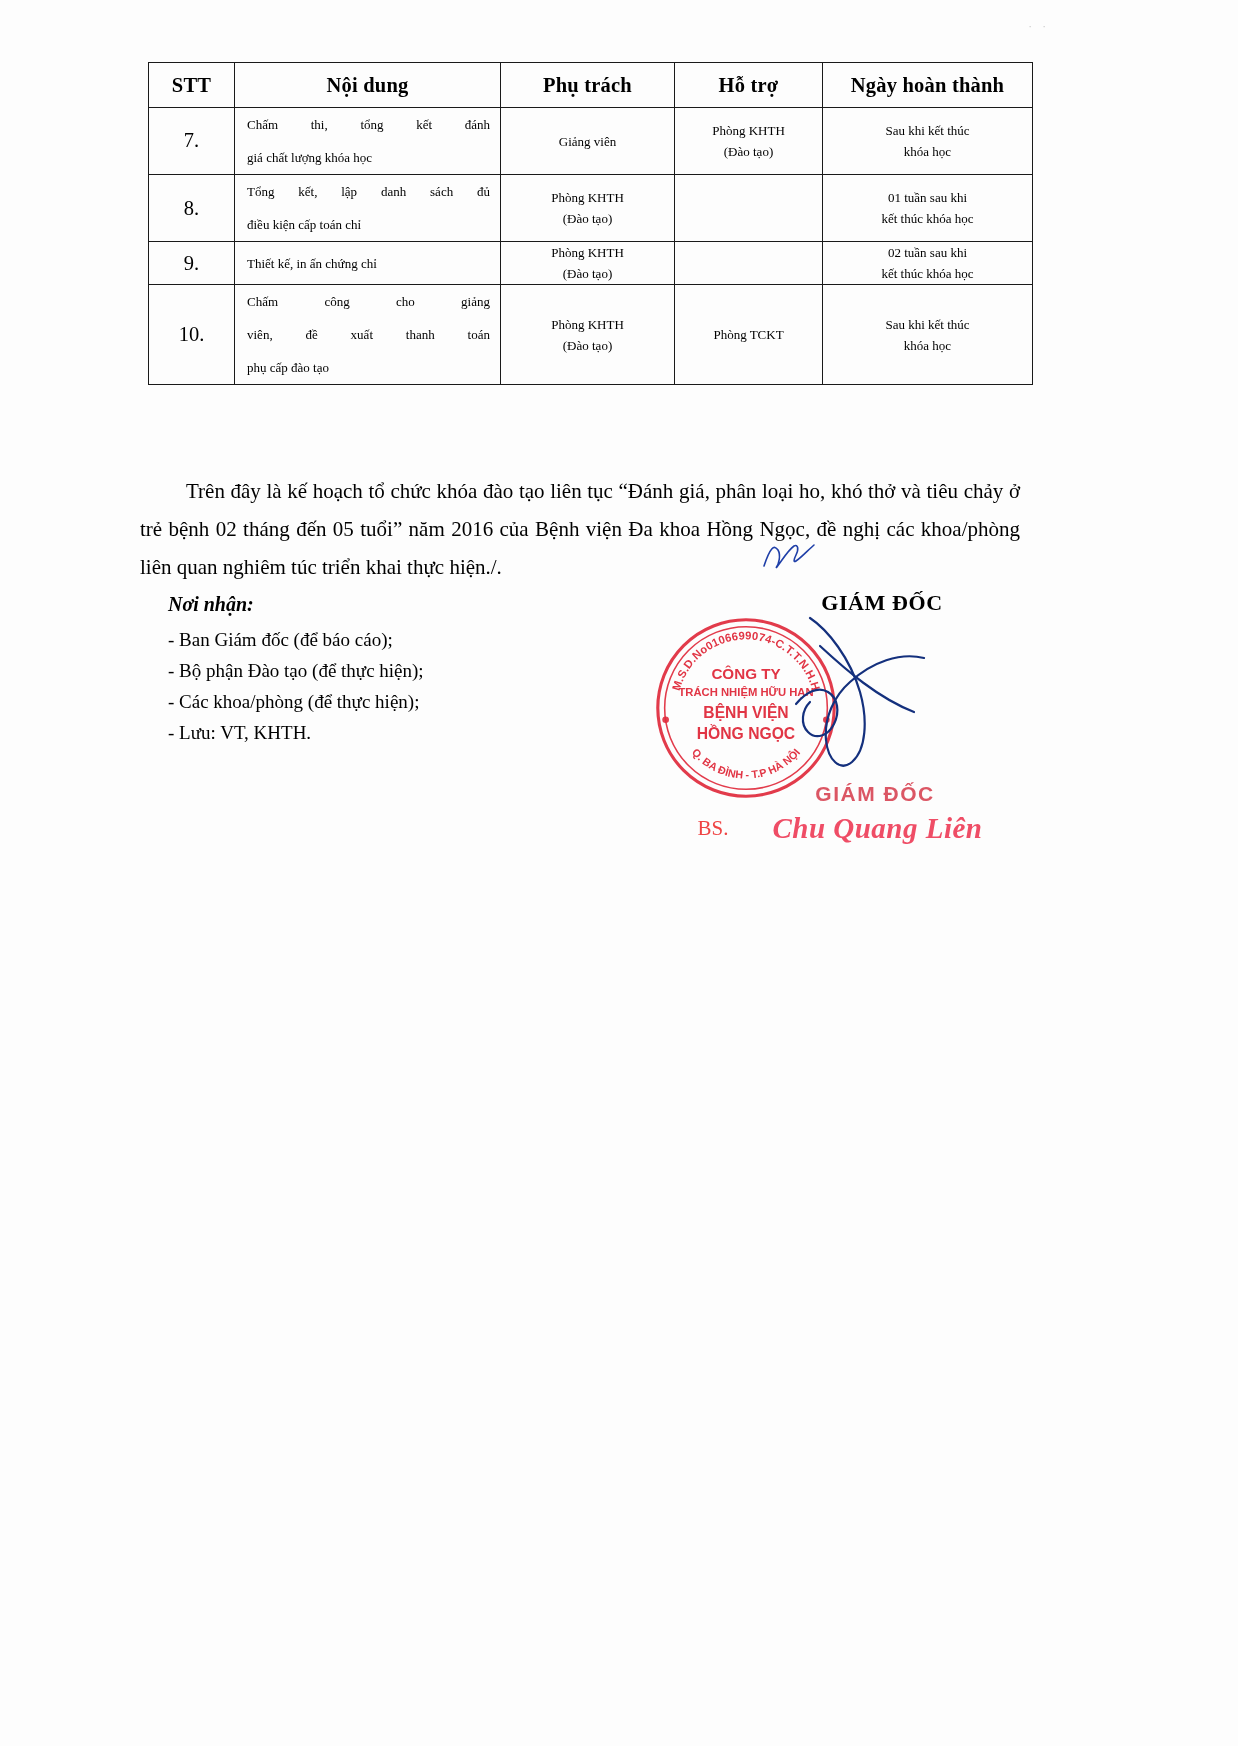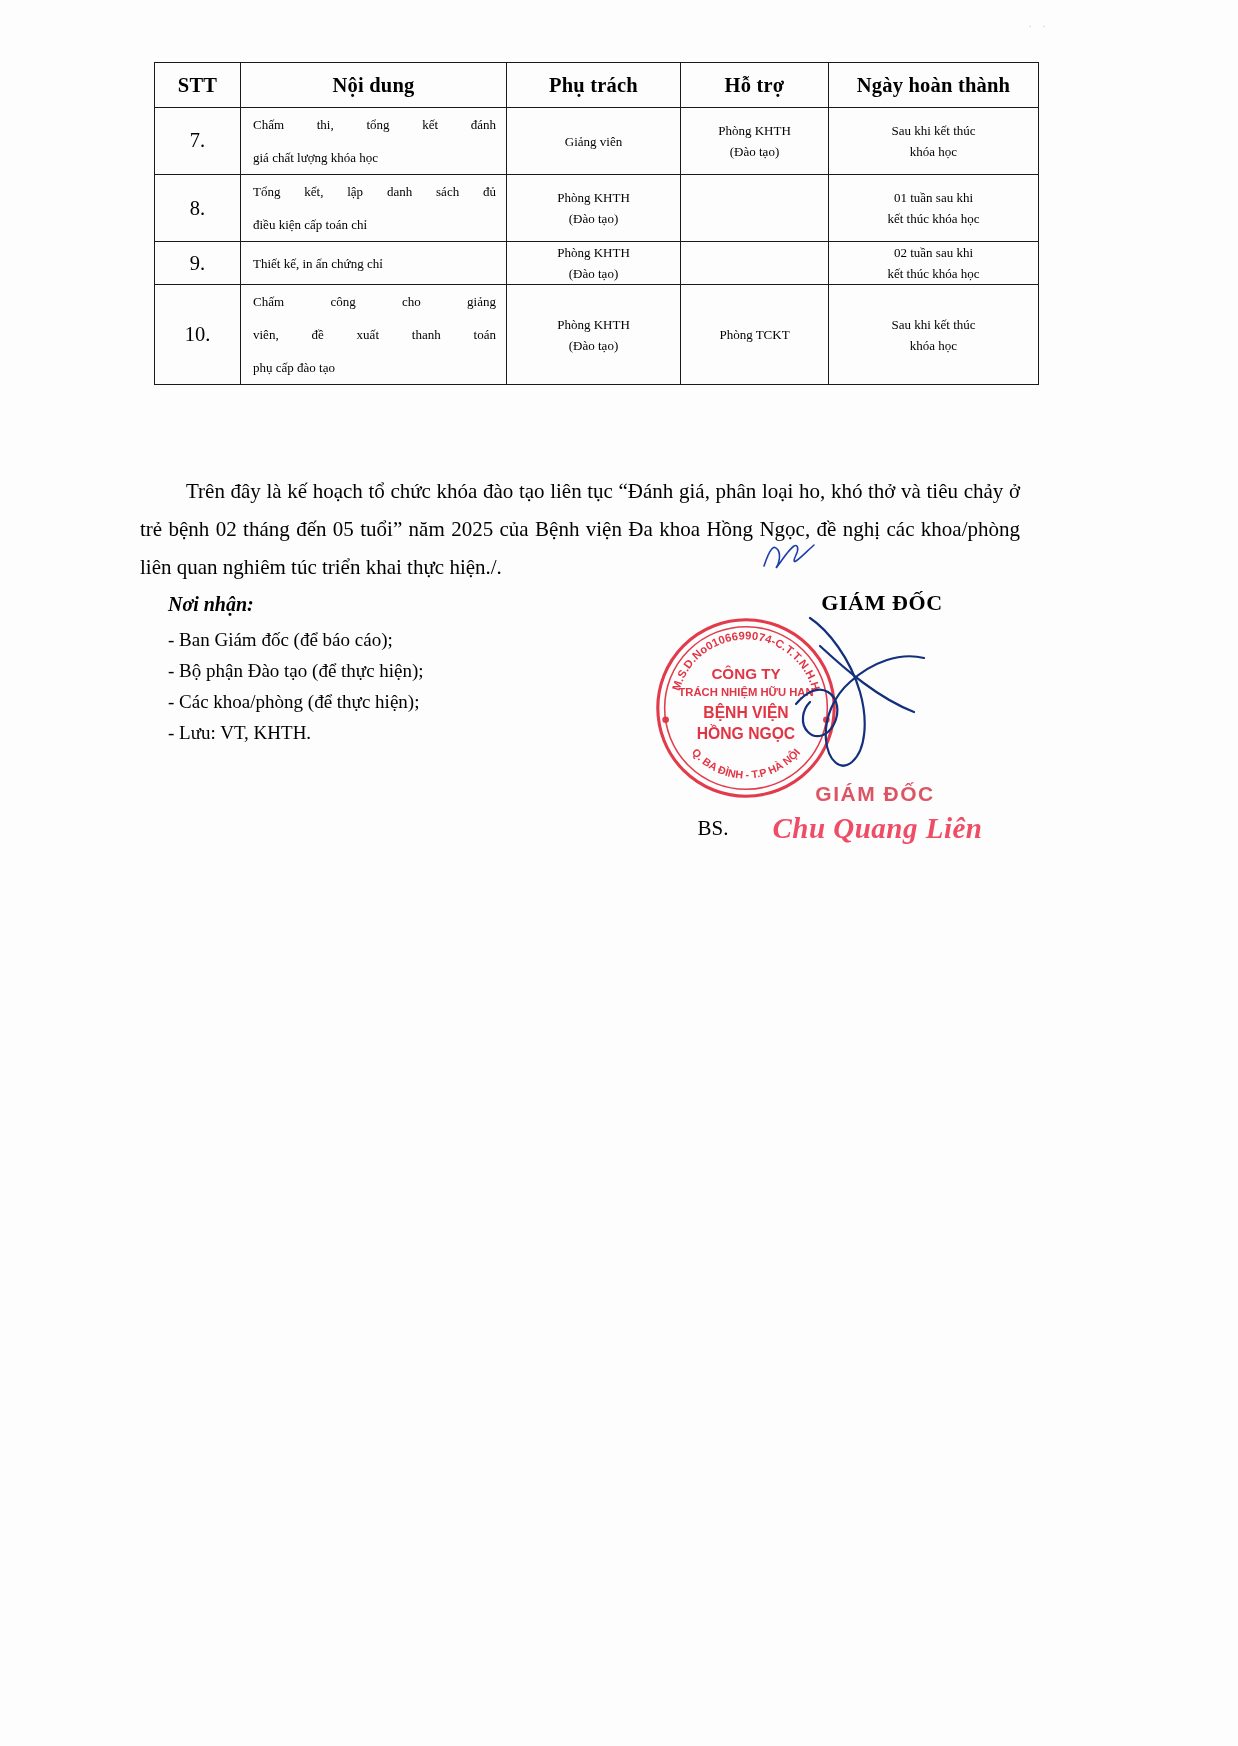--- a/index.html
+++ b/index.html
@@ -32,21 +32,21 @@
     opacity: 0.35;
     font-size: 13px;
     color: #7b7b7b;
     letter-spacing: 3px;
     font-family: "Liberation Sans", sans-serif;
   }
 
   
   .tbl-wrap {
     position: absolute;
-    left: 154px;
+    left: 148px;
     top: 62px;
     width: 884px;
   }
   table.plan {
     border-collapse: collapse;
     width: 884px;
     table-layout: fixed;
   }
   table.plan th,
   table.plan td {
@@ -170,21 +170,21 @@
     position: absolute;
     left: 690px;
     top: 812px;
     width: 300px;
     text-align: center;
     white-space: nowrap;
   }
   .sig-bs {
     font-family: "Liberation Serif", serif;
     font-size: 21px;
-    color: #000000;
+    color: #ef4444;
     vertical-align: middle;
   }
   .sig-name {
     font-family: "Liberation Serif", serif;
     font-style: italic;
     font-weight: bold;
     font-size: 29px;
     color: #ef4d66;
     vertical-align: middle;
     letter-spacing: 0.5px;
@@ -300,21 +300,21 @@
           <td class="cell ctr two-line">
             <div>Sau khi kết thúc</div>
             <div>khóa học</div>
           </td>
         </tr>
 
       </tbody>
     </table>
   </div>
 
-  <div class="body-para">Trên đây là kế hoạch tổ chức khóa đào tạo liên tục “Đánh giá, phân loại ho, khó thở và tiêu chảy ở trẻ bệnh 02 tháng đến 05 tuổi” năm 2025 của Bệnh viện Đa khoa Hồng Ngọc, đề nghị các khoa/phòng liên quan nghiêm túc triển khai thực hiện./.</div>
+  <div class="body-para">Trên đây là kế hoạch tổ chức khóa đào tạo liên tục “Đánh giá, phân loại ho, khó thở và tiêu chảy ở trẻ bệnh 02 tháng đến 05 tuổi” năm 2016 của Bệnh viện Đa khoa Hồng Ngọc, đề nghị các khoa/phòng liên quan nghiêm túc triển khai thực hiện./.</div>
 
   <svg class="para-tick" viewBox="0 0 70 40">
     <path d="M4,30 C10,12 14,8 18,14 C21,19 19,28 16,32 C21,26 28,14 34,10 C38,8 39,13 36,19 C34,23 33,27 36,25 C42,21 48,14 54,9" fill="none" stroke="#1f3fa8" stroke-width="1.6" stroke-linecap="round"></path>
   </svg>
 
   <div class="recipients">
     <div class="title">Nơi nhận:</div>
     <div class="ritem">- Ban Giám đốc (để báo cáo);</div>
     <div class="ritem">- Bộ phận Đào tạo (để thực hiện);</div>
     <div class="ritem">- Các khoa/phòng (để thực hiện);</div>

